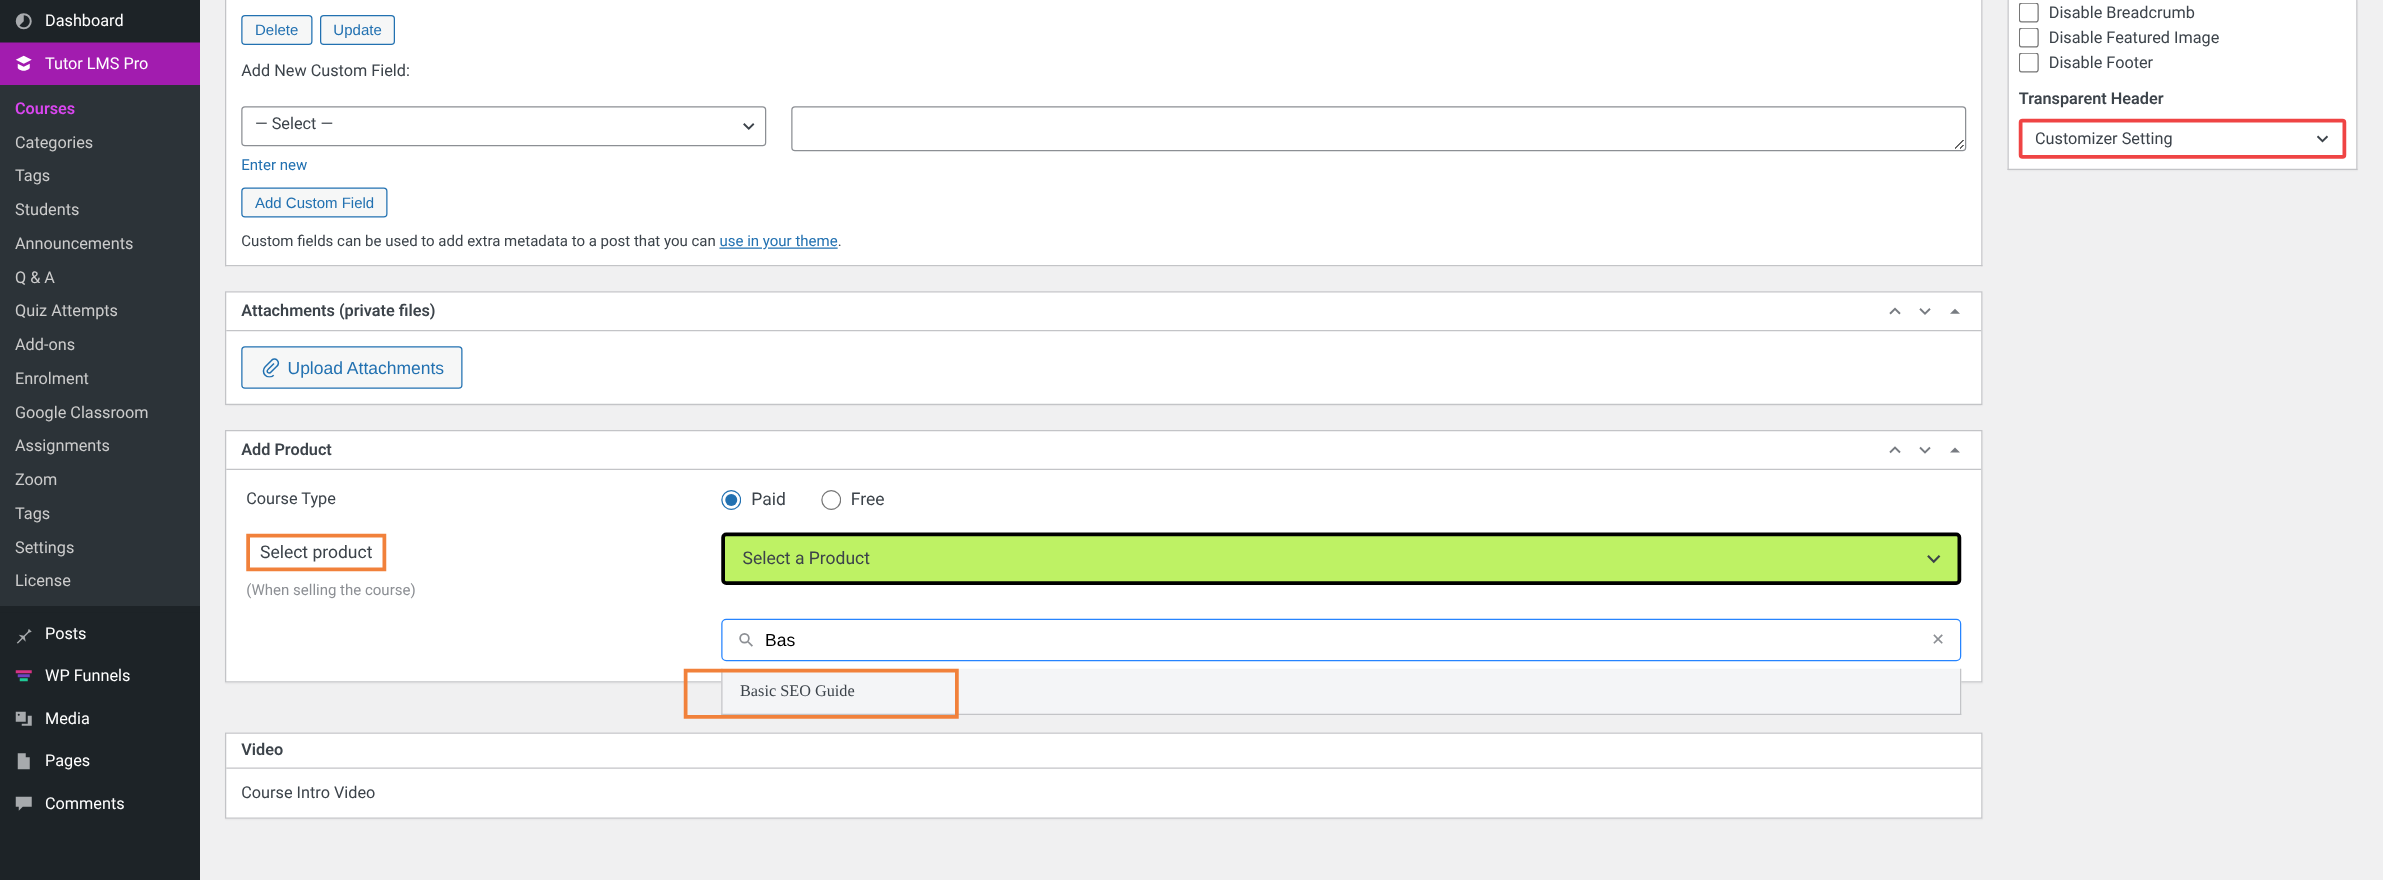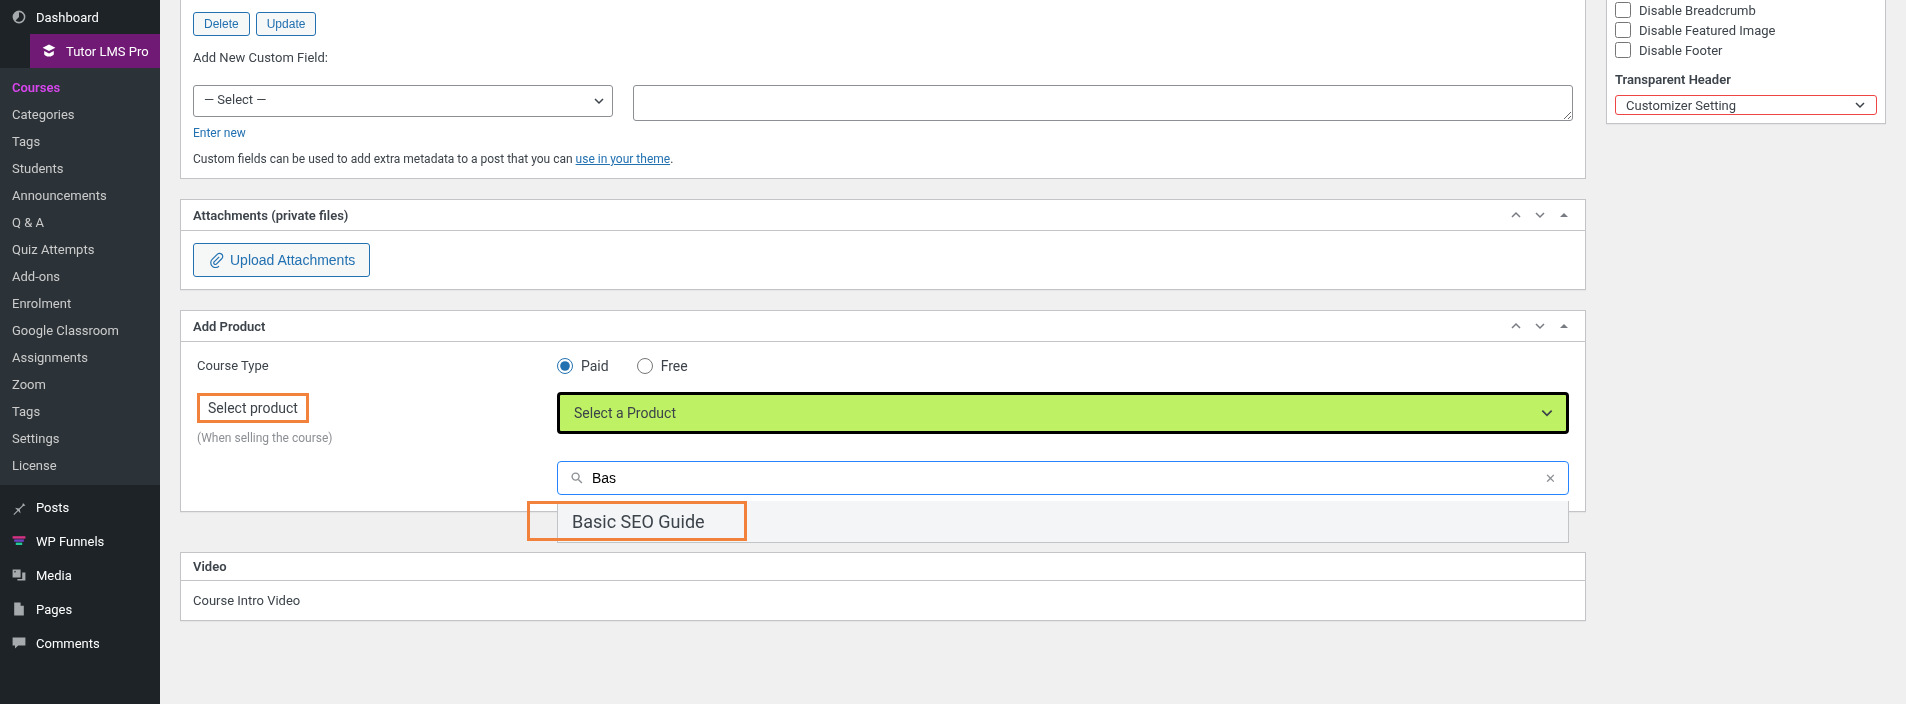--- a/index.html
+++ b/index.html
@@ -3,21 +3,21 @@
 <meta charset="utf-8">
 <style>
   * { box-sizing: border-box; margin: 0; padding: 0; }
   body { font-family: -apple-system, BlinkMacSystemFont, "Segoe UI", Roboto, sans-serif; font-size: 13px; color: #3c434a; background: #f0f0f1; }
   #app { display: flex; min-height: 100vh; }
   
   .sidebar { width: 160px; background: #1d2327; color: #f0f0f1; flex-shrink: 0; }
   .sidebar-item { display: flex; align-items: center; padding: 8px 10px; color: #ccc; font-size: 13px; cursor: pointer; }
   .sidebar-item .icon { width: 18px; height: 18px; margin-right: 8px; display: inline-flex; align-items: center; justify-content: center; }
   .sidebar-item.top { color: #fff; font-weight: 400; }
-  .sidebar-item.active { background: #701a75; color: #fff; margin-left: 30px; }
+  .sidebar-item.active { background: #a21caf; color: #fff; }
   .sidebar-sub { background: #2c3338; padding: 6px 0; }
   .sidebar-sub .sub-item { padding: 6px 12px; color: #ccc; font-size: 13px; cursor: pointer; }
   .sidebar-sub .sub-item.current { color: #d946ef; font-weight: 600; }
   .sidebar-sep { height: 5px; background: #1d2327; }
   
   .main { flex: 1; padding: 0 20px 20px 20px; display: flex; gap: 20px; align-items: flex-start; }
   .main-col { flex: 1; min-width: 0; }
   .side-col { width: 280px; flex-shrink: 0; }
   .metabox { background: #fff; border: 1px solid #c3c4c7; margin-bottom: 20px; box-shadow: 0 1px 1px rgba(0,0,0,.04); }
   .metabox-header { display: flex; align-items: center; justify-content: space-between; padding: 6px 12px; border-bottom: 1px solid #c3c4c7; font-size: 13px; font-weight: 600; }
@@ -37,45 +37,45 @@
   .cf-row { display: flex; padding: 10px 0 0 0; gap: 20px; }
   .cf-name-col { flex: 0 0 420px; }
   .cf-val-col { flex: 1; }
   .select-wrap { position: relative; }
   .select-input { width: 100%; border: 1px solid #8c8f94; background: #fff; padding: 6px 28px 6px 10px; font-size: 13px; border-radius: 3px; height: 32px; }
   .chev { position: absolute; right: 8px; top: 50%; transform: translateY(-50%); pointer-events: none; color: #3c434a; }
   textarea.cf-val { width: 100%; height: 36px; border: 1px solid #8c8f94; border-radius: 3px; resize: both; padding: 6px; }
   .cf-foot { margin-top: 12px; font-size: 12px; color: #3c434a; }
   .cf-foot a { color: #2271b1; text-decoration: underline; }
   
-  .prod-body { display: flex; padding: 16px; }
+  .prod-body { display: flex; gap: 20px; padding: 16px; }
   .prod-left { width: 360px; }
   .prod-right { flex: 1; }
   .prod-label { font-size: 13px; color: #3c434a; margin-bottom: 20px; }
   .highlight { display: inline-block; border: 3px solid #f1813b; padding: 4px 8px; font-size: 14px; color: #3c434a; margin-bottom: 8px; }
   .hint { font-size: 12px; color: #8c8f94; }
   .radio-row { display: flex; gap: 28px; align-items: center; margin-bottom: 18px; }
   .radio-opt { display: flex; align-items: center; gap: 8px; font-size: 14px; }
   .radio-opt input { width: 16px; height: 16px; accent-color: #2271b1; }
   .select-product { border: 3px solid #000000; border-radius: 4px; padding: 10px 34px 10px 14px; font-size: 14px; position: relative; background: #bef264; cursor: pointer; }
   .select-product .chev2 { position: absolute; right: 12px; top: 50%; transform: translateY(-50%); font-size: 16px; color: #3c434a; }
   .search-wrap { margin-top: 27px; position: relative; }
   .search-box { display: flex; align-items: center; border: 1px solid #2684FF; border-radius: 4px; padding: 8px 12px; background: #fff; }
   .search-box .sicn { color: #8c8f94; margin-right: 8px; font-size: 14px; }
   .search-box input { flex: 1; border: none; outline: none; font-size: 14px; }
   .search-box .clear { color: #8c8f94; cursor: pointer; font-size: 13px; }
   .result { position: absolute; top: 40px; left: 0; right: 0; border: 1px solid #c3c4c7; border-top: none; background: #f4f5f7; }
-  .result-item { padding: 10px 14px; font-size: 18px; color: #3c434a; cursor: pointer; }
+  .result-item { padding: 10px 14px; font-size: 13px; color: #3c434a; cursor: pointer; font-family: Liberation Serif, serif; }
   .result-hl { position: absolute; top: 40px; left: -30px; width: 220px; height: 40px; border: 3px solid #f1813b; pointer-events: none; }
   
   .side-inner { padding: 0 8px 8px 8px; }
   .chk-row { display: flex; align-items: center; gap: 8px; padding: 2px 0; font-size: 13px; }
   .chk-row input { width: 16px; height: 16px; }
   .side-label { font-weight: 600; font-size: 13px; margin: 12px 0 8px 0; }
-  .side-select { width: 100%; border: 1px solid #ef4444; border-radius: 3px; padding: 6px 28px 6px 10px; font-size: 13px; background: #fff; position: relative; height: 20px; display: flex; align-items: center; }
+  .side-select { width: 100%; border: 3px solid #ef4444; border-radius: 3px; padding: 6px 28px 6px 10px; font-size: 13px; background: #fff; position: relative; height: 32px; display: flex; align-items: center; }
   svg { display: block; }
 </style>
 </head>
 <body>
 
 <div id="app">
 
   <nav class="sidebar">
     <div class="sidebar-item top">
       <span class="icon">
@@ -170,20 +170,23 @@
             <div class="select-wrap">
               <div class="select-input">— Select —</div>
               <span class="chev">
                 <svg width="12" height="12" viewBox="0 0 12 12">
                     <path d="M2 4l4 4 4-4" stroke="#3c434a" stroke-width="1.5" fill="none"></path>
                   </svg>
               </span>
             </div>
             <div style="margin-top:8px">
               <span class="link">Enter new</span>
+            </div>
+            <div style="margin-top:10px">
+              <button class="btn">Add Custom Field</button>
             </div>
           </div>
           <div class="cf-val-col">
             <textarea class="cf-val" style=""></textarea>
           </div>
         </div>
         <div class="cf-foot">
           <span>Custom fields can be used to add extra metadata to a post that you can </span><a>use in your theme</a><span>.</span>
         </div>
       </div>

